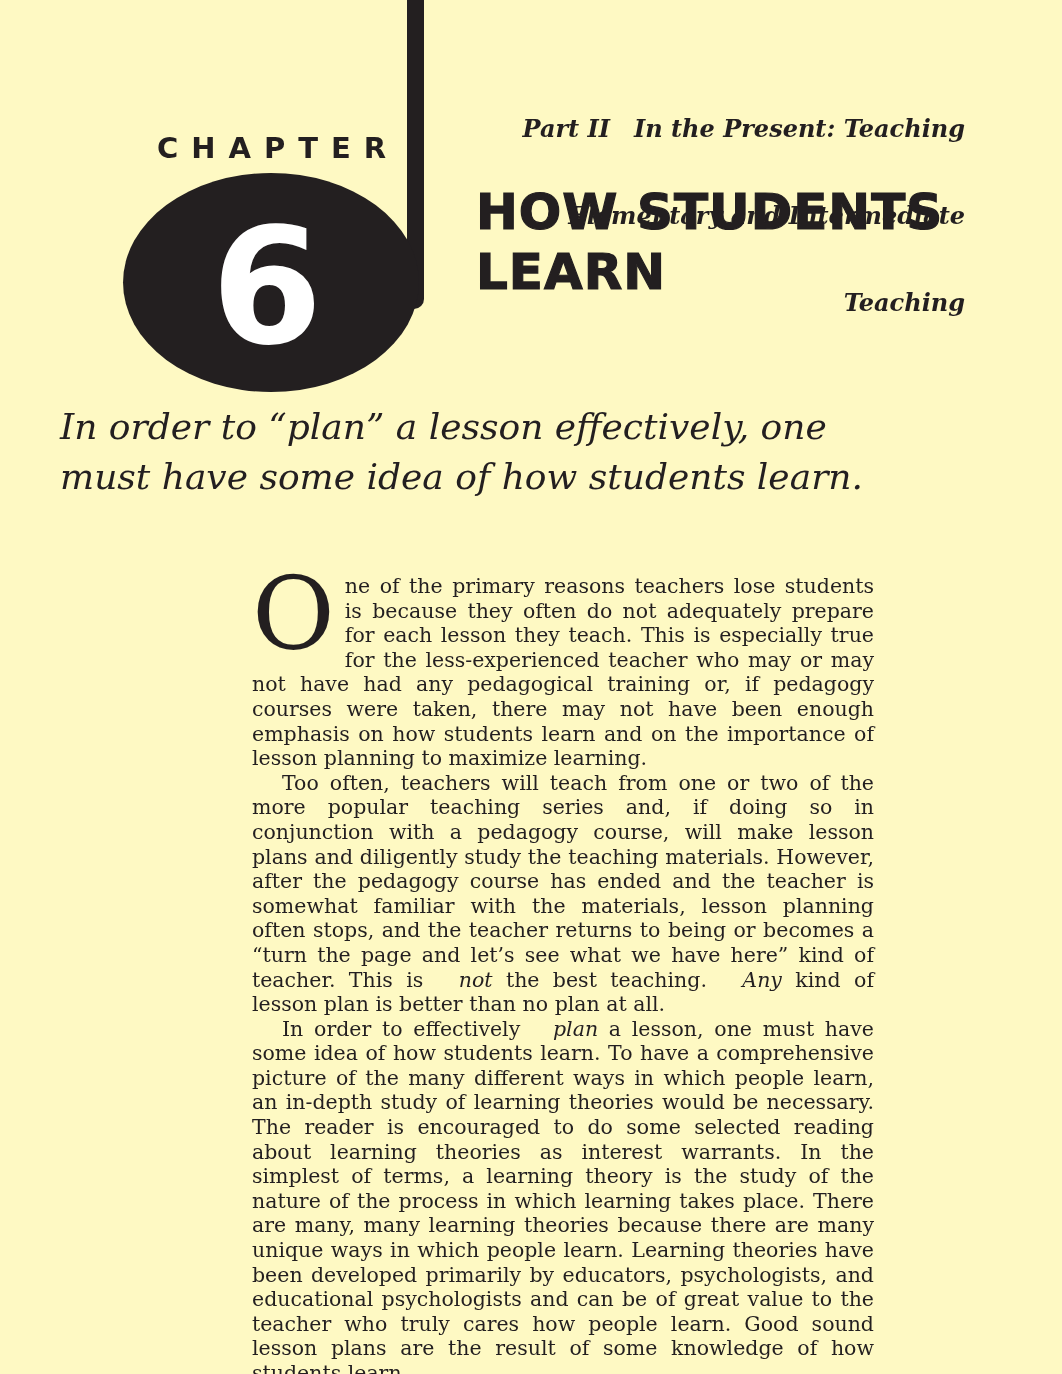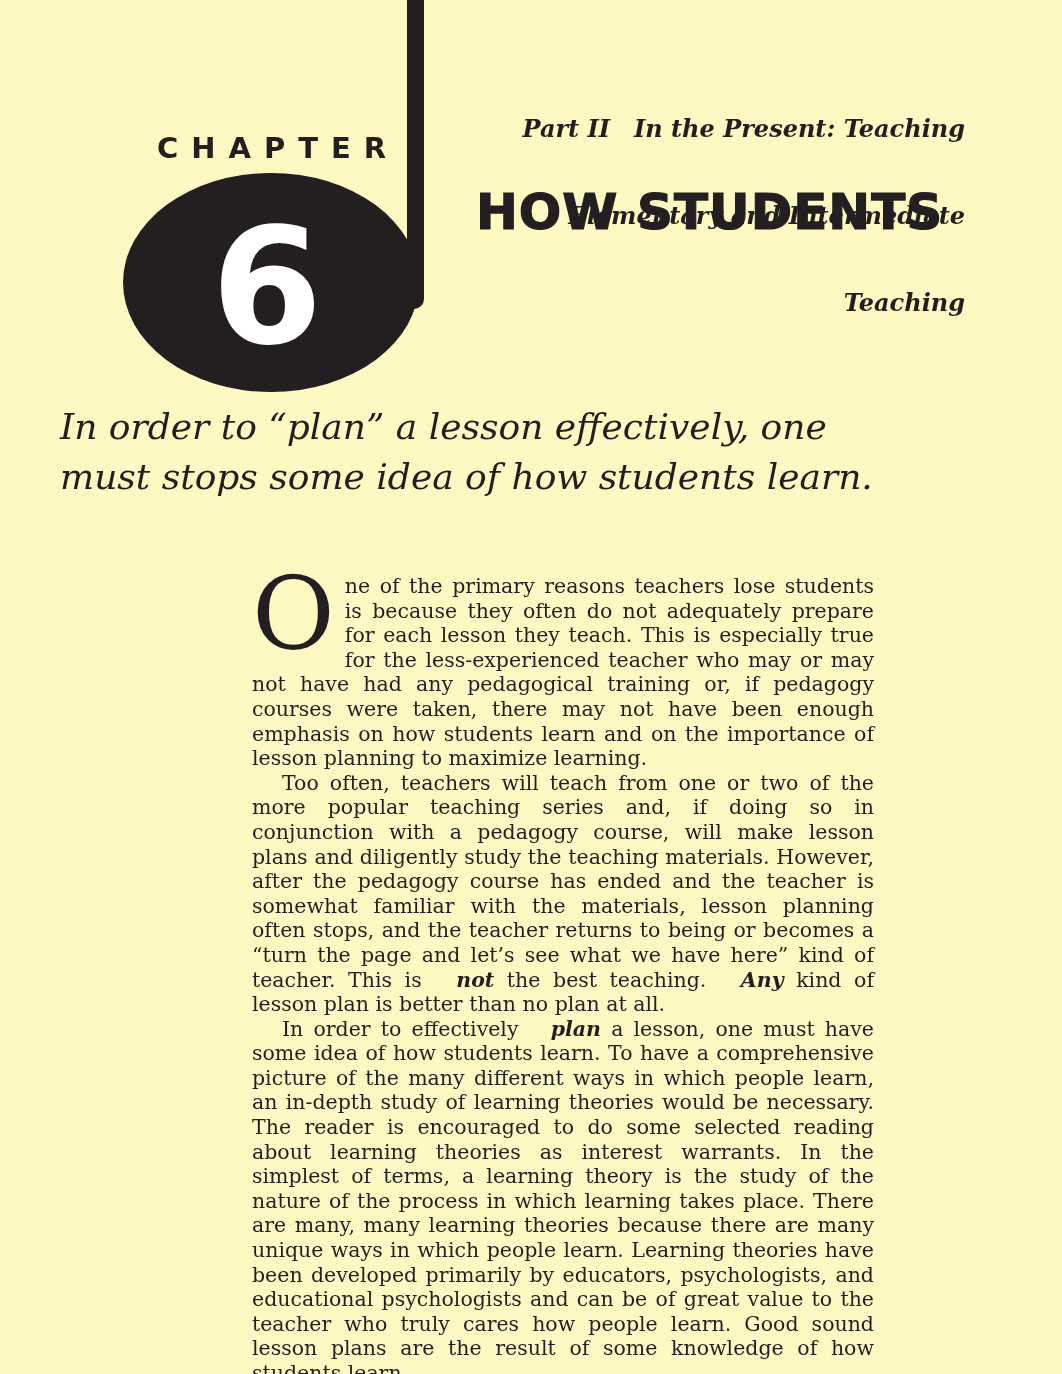--- a/index.html
+++ b/index.html
@@ -109,21 +109,21 @@
   .para { margin: 0; }
   .para.indent { text-indent: 30px; }
   .dropcap {
     float: left;
     font-size: 101px;
     line-height: 74px;
     height: 74px;
     margin: 3px 10px 0 0;
     font-family: "DejaVu Serif", serif;
   }
-  .bi { font-weight: bold; font-style: italic; margin-left: 22px; }
+  .bi { font-weight: normal; font-style: italic; margin-left: 22px; }
 </style>
 </head>
 <body>
 
 <div class="page">
 
   <div class="stem"></div>
 
   <header class="part-header">
     <div class="ph-line">Part II In the Present: Teaching</div>
@@ -132,25 +132,26 @@
   </header>
 
   <div class="chapter-word">CHAPTER</div>
 
   <div class="chapter-oval">
     <span class="chapter-num">6</span>
   </div>
 
   <h1 class="title">
     <span class="title-line">HOW STUDENTS</span>
+    <span class="title-line">LEARN</span>
   </h1>
 
   <div class="epigraph">
     <div class="epi-line">In order to “plan” a lesson effectively, one</div>
-    <div class="epi-line">must stops some idea of how students learn.</div>
+    <div class="epi-line">must have some idea of how students learn.</div>
   </div>
 
   <main class="body-text">
       <p class="para"><span class="dropcap">O</span><span>ne of the primary reasons teachers lose students is because they often do not adequately prepare for each lesson they teach. This is especially true for the less-experienced teacher who may or may not have had any pedagogical training or, if pedagogy courses were taken, there may not have been enough emphasis on how students learn and on the importance of lesson planning to maximize learning.</span></p>
       <p class="para indent"><span>Too often, teachers will teach from one or two of the more popular teaching series and, if doing so in conjunction with a pedagogy course, will make lesson plans and diligently study the teaching materials. However, after the pedagogy course has ended and the teacher is somewhat familiar with the materials, lesson planning often stops, and the teacher returns to being or becomes a “turn the page and let’s see what we have here” kind of teacher. This is </span><span class="bi">not</span><span> the best teaching. </span><span class="bi">Any</span><span> kind of lesson plan is better than no plan at all.</span></p>
       <p class="para indent"><span>In order to effectively </span><span class="bi">plan</span><span> a lesson, one must have some idea of how students learn. To have a comprehensive picture of the many different ways in which people learn, an in-depth study of learning theories would be necessary. The reader is encouraged to do some selected reading about learning theories as interest warrants. In the simplest of terms, a learning theory is the study of the nature of the process in which learning takes place. There are many, many learning theories because there are many unique ways in which people learn. Learning theories have been developed primarily by educators, psychologists, and educational psychologists and can be of great value to the teacher who truly cares how people learn. Good sound lesson plans are the result of some knowledge of how students learn.</span></p>
     </main>
 
 </div>
 

